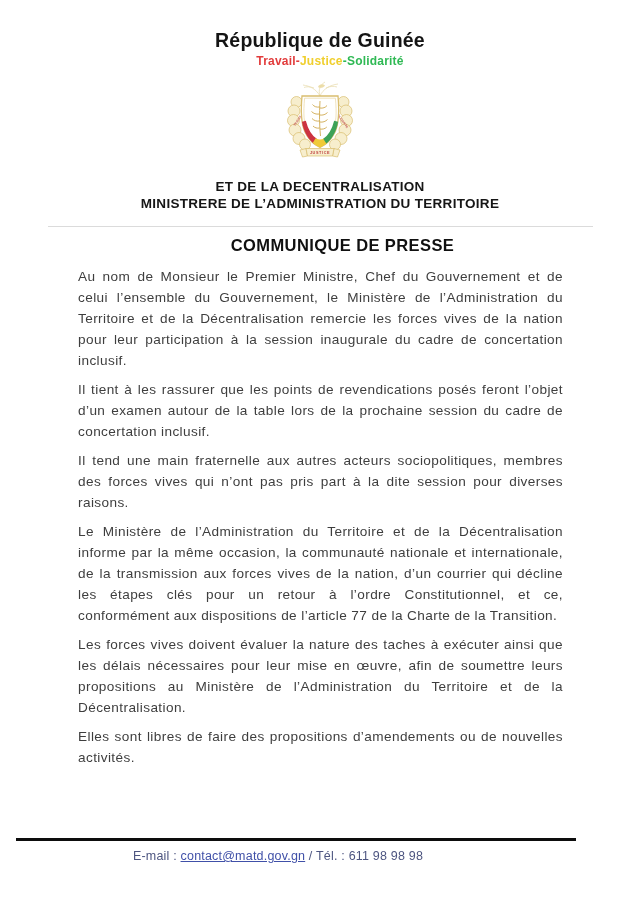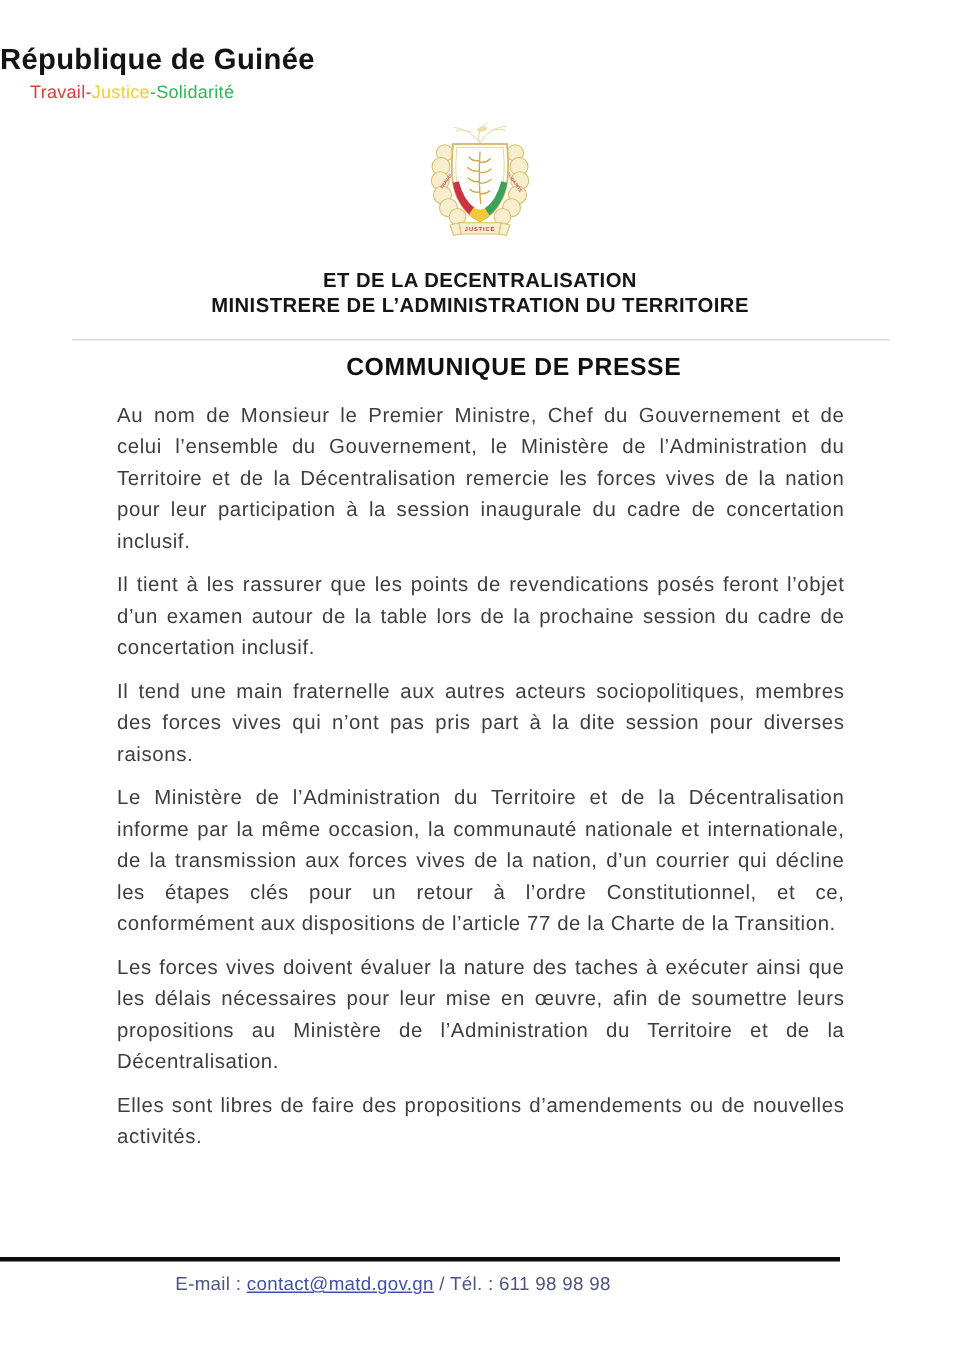--- a/index.html
+++ b/index.html
@@ -5,25 +5,25 @@
   html,body { margin:0; padding:0; }
   body {
     width:640px; height:904px;
     background:#ffffff;
     font-family:"Liberation Sans", sans-serif;
     color:#3e3e3e;
   }
   .page { position:relative; width:640px; height:904px; background:#ffffff; overflow:hidden; }
 
   
-  .header { padding-top:29px; }
+  .header { text-align:center; padding-top:29px; }
   .republic {
     font-size:19.5px; font-weight:bold; color:#141414; letter-spacing:0.2px;
   }
-  .motto { font-size:12px; font-weight:normal; margin-top:2px; letter-spacing:0.2px;margin-left:20px; }
+  .motto { font-size:12px; font-weight:bold; margin-top:2px; letter-spacing:0.2px;margin-left:20px; }
   .motto .m-red    { color:#e23b3b; }
   .motto .m-yellow { color:#f0cf2e; }
   .motto .m-green  { color:#2fb954; }
 
   
   .emblem-wrap { text-align:center; margin-top:12px; height:96px; }
 
   
   .ministry {
     margin-top:3px; text-align:center;
@@ -42,21 +42,21 @@
   .body-text { margin:11px 77px 4px 78px; }
   .body-text p {
     margin:0 0 8px 0;
     font-size:13.6px; line-height:21px;
     text-align:justify; text-justify:inter-word;
     letter-spacing:0.4px; color:#3e3e3e;
   }
   .body-text p:last-child { margin-bottom:0; }
 
   
-  .footer { position:absolute; top:838px; left:0; width:524px; }
+  .footer { position:absolute; top:838px; left:16px; width:524px; }
   .footer-rule { width:560px; height:3px; background:#0d0d0d; margin:0 auto; }
   .footer-text {
     text-align:center; margin-top:8px;
     font-size:12.5px; color:#4d5580; letter-spacing:0.2px;
   }
   .footer-text a { color:#4050a8; text-decoration:underline; cursor:pointer; }
 </style>
 </head>
 <body>
 

